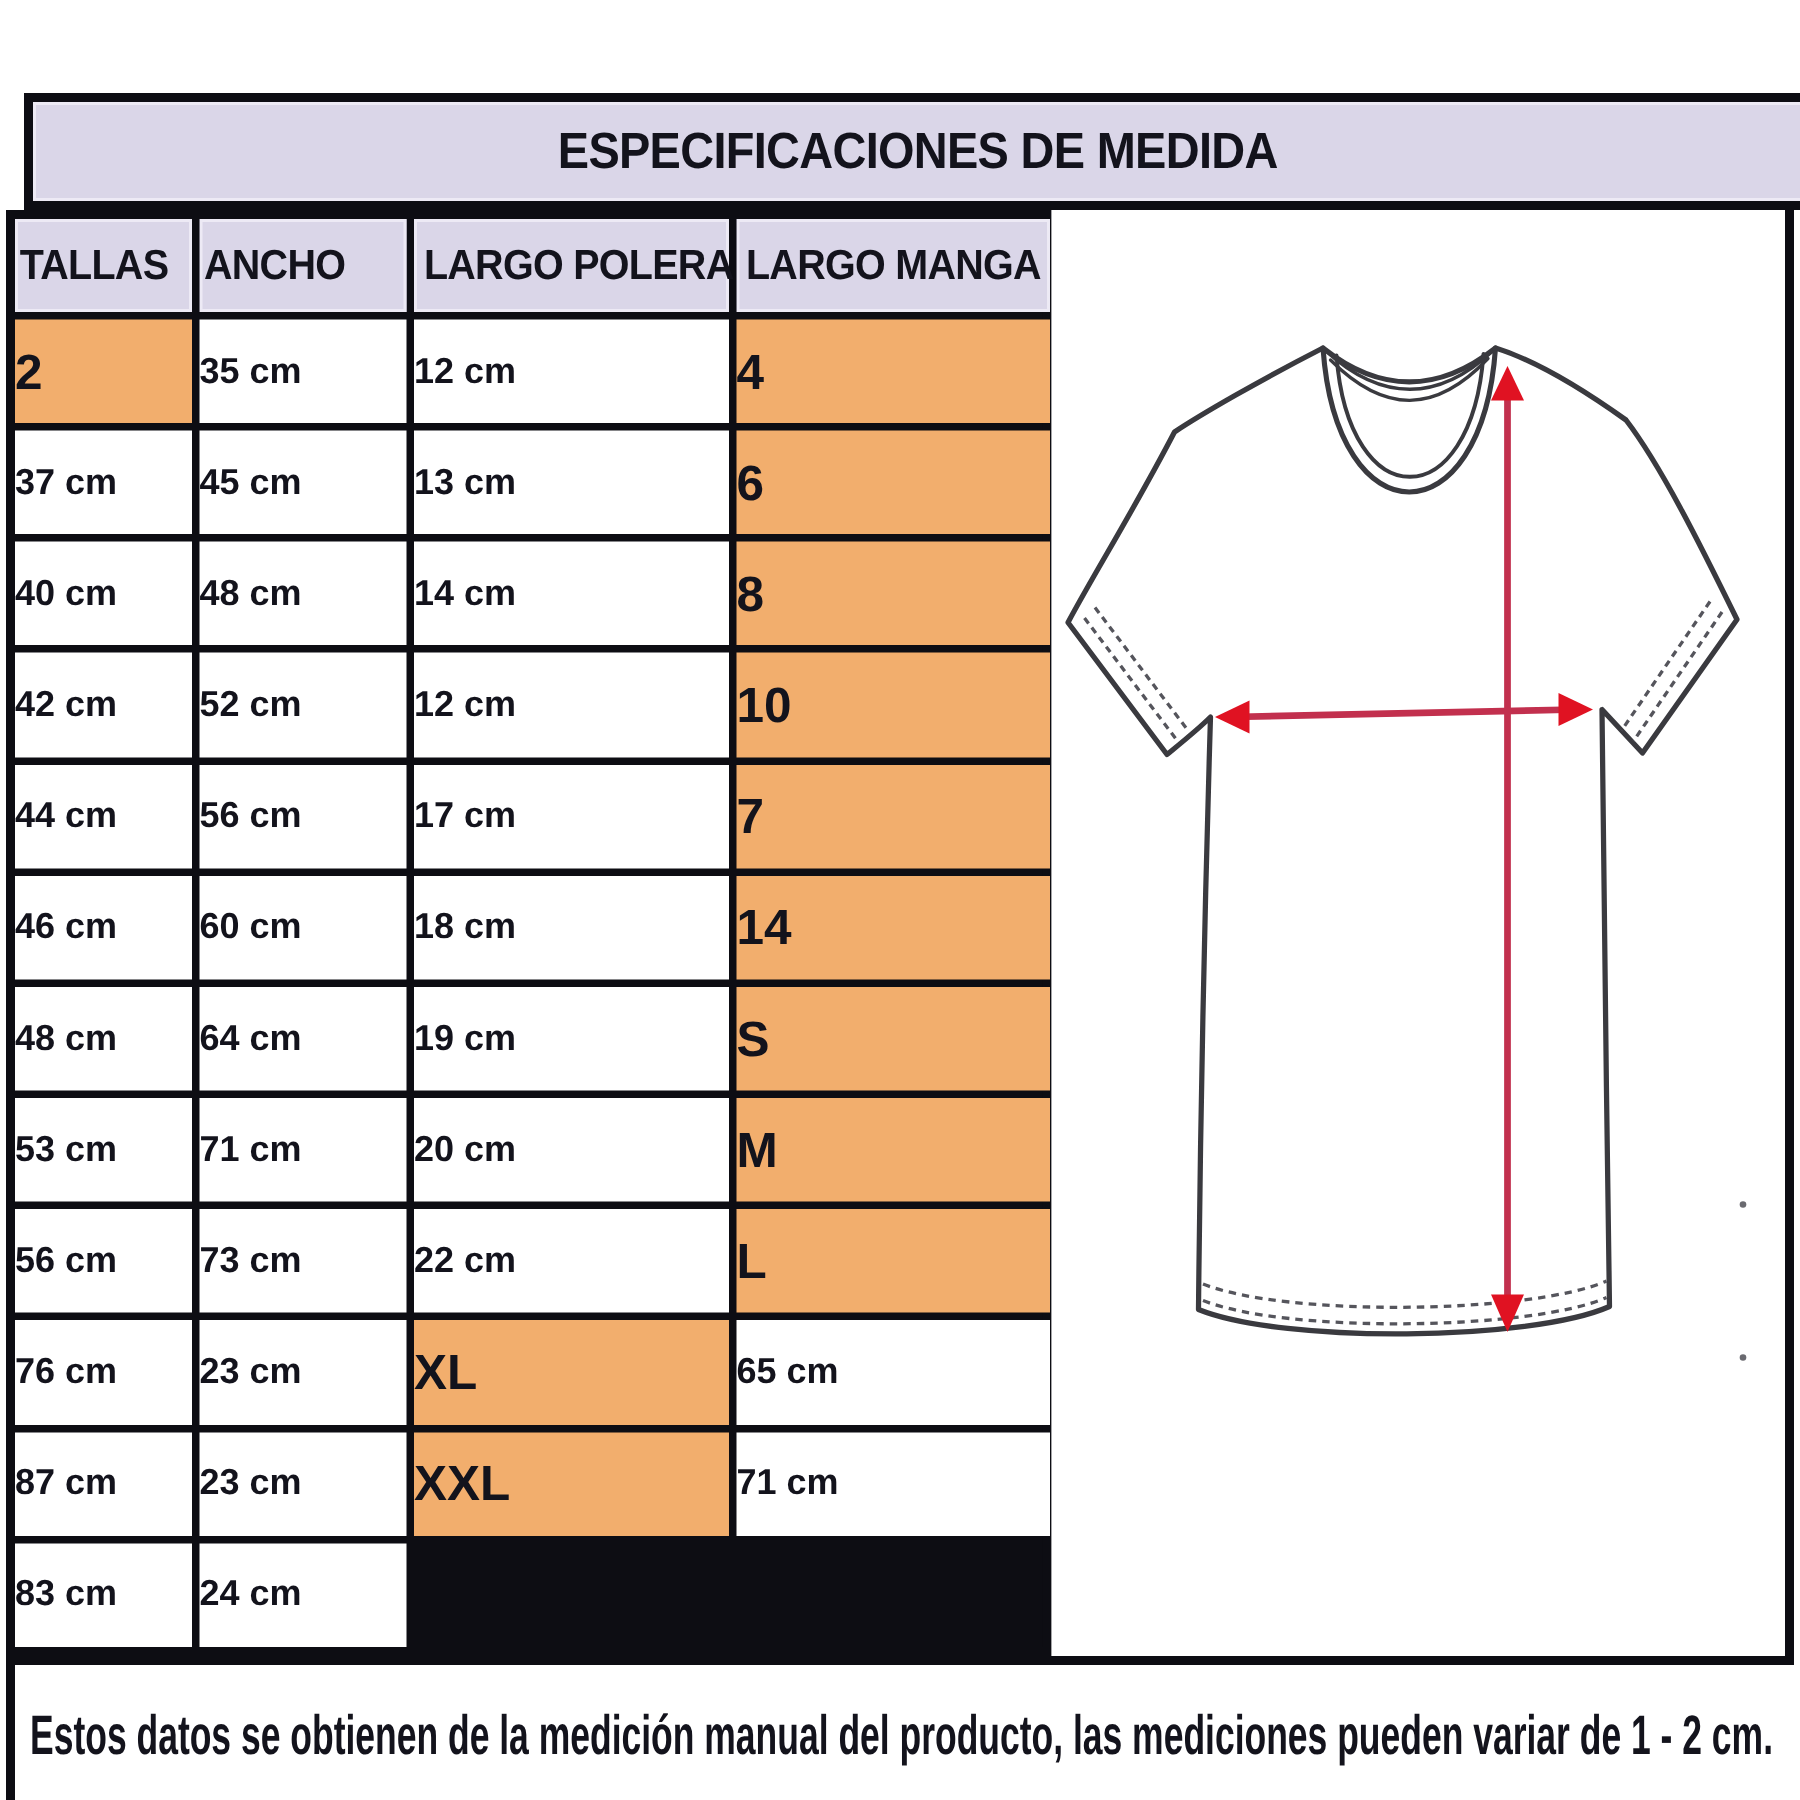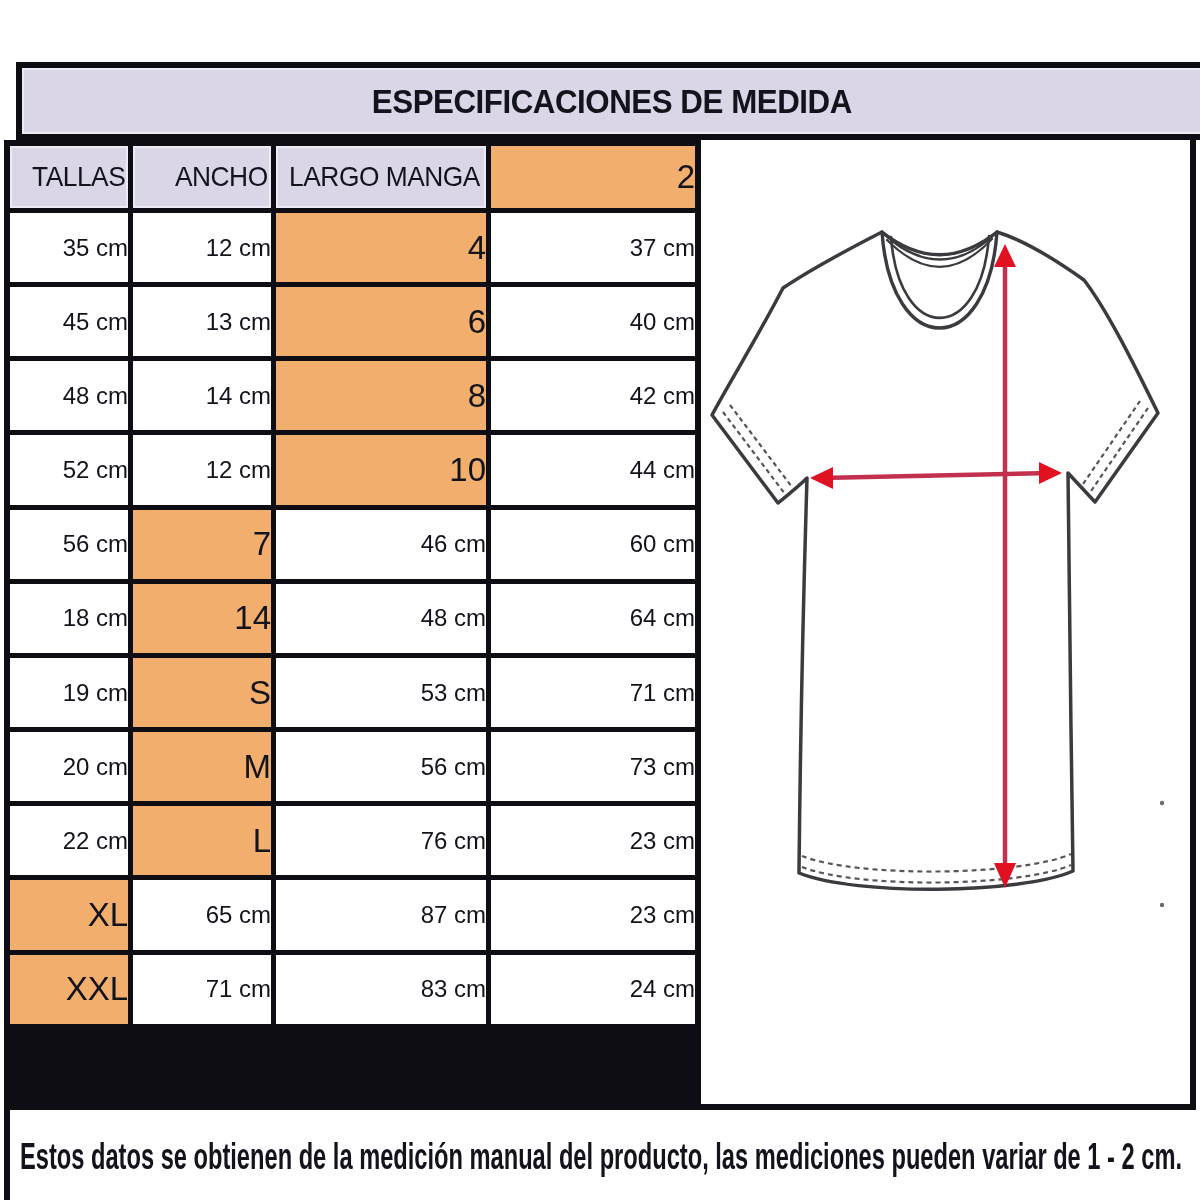--- a/index.html
+++ b/index.html
@@ -29,21 +29,21 @@
   .content{
     position:absolute;left:4px;top:140px;width:1192px;height:970px;box-sizing:border-box;
     display:flex;border-bottom:6px solid var(--bd);
   }
   .table-wrap{
     width:697px;height:964px;box-sizing:border-box;flex:0 0 697px;
     background:var(--bd);border:6px solid var(--bd);
     display:grid;grid-template-columns:118px 138px 210px 1fr;
     grid-template-rows:62px repeat(12,1fr);gap:5px;
   }
-  .cell{display:flex;align-items:center;justify-content:flex-end;font-weight:normal;}
+  .cell{display:flex;align-items:center;justify-content:flex-start;font-weight:bold;}
   .header-cell{background:var(--lav);font-size:28px;letter-spacing:-0.5px;
     box-shadow:inset 0 0 0 2px #edeaf5;transform-origin:center;}
   .header-cell span{transform:scaleX(0.94);white-space:nowrap;}
   .size-cell{background:var(--orange);font-size:33px;}
   .value-cell{background:#ffffff;font-size:24px;}
   .shirt-panel{
     position:relative;flex:1 1 auto;height:964px;box-sizing:border-box;background:#ffffff;
     border-right:6px solid var(--bd);
   }
   .shirt-panel svg{position:absolute;left:0;top:0;}
@@ -67,20 +67,23 @@
   </div>
 
   <div class="content">
 
     <div class="table-wrap">
         <div class="cell header-cell">
           <span>TALLAS</span>
         </div>
         <div class="cell header-cell">
           <span>ANCHO</span>
+        </div>
+        <div class="cell header-cell">
+          <span>LARGO POLERA</span>
         </div>
         <div class="cell header-cell">
           <span>LARGO MANGA</span>
         </div>
         <div class="cell size-cell">2</div>
         <div class="cell value-cell">35 cm</div>
         <div class="cell value-cell">12 cm</div>
         <div class="cell size-cell">4</div>
         <div class="cell value-cell">37 cm</div>
         <div class="cell value-cell">45 cm</div>
@@ -89,20 +92,21 @@
         <div class="cell value-cell">40 cm</div>
         <div class="cell value-cell">48 cm</div>
         <div class="cell value-cell">14 cm</div>
         <div class="cell size-cell">8</div>
         <div class="cell value-cell">42 cm</div>
         <div class="cell value-cell">52 cm</div>
         <div class="cell value-cell">12 cm</div>
         <div class="cell size-cell">10</div>
         <div class="cell value-cell">44 cm</div>
         <div class="cell value-cell">56 cm</div>
+        <div class="cell value-cell">17 cm</div>
         <div class="cell size-cell">7</div>
         <div class="cell value-cell">46 cm</div>
         <div class="cell value-cell">60 cm</div>
         <div class="cell value-cell">18 cm</div>
         <div class="cell size-cell">14</div>
         <div class="cell value-cell">48 cm</div>
         <div class="cell value-cell">64 cm</div>
         <div class="cell value-cell">19 cm</div>
         <div class="cell size-cell">S</div>
         <div class="cell value-cell">53 cm</div>

